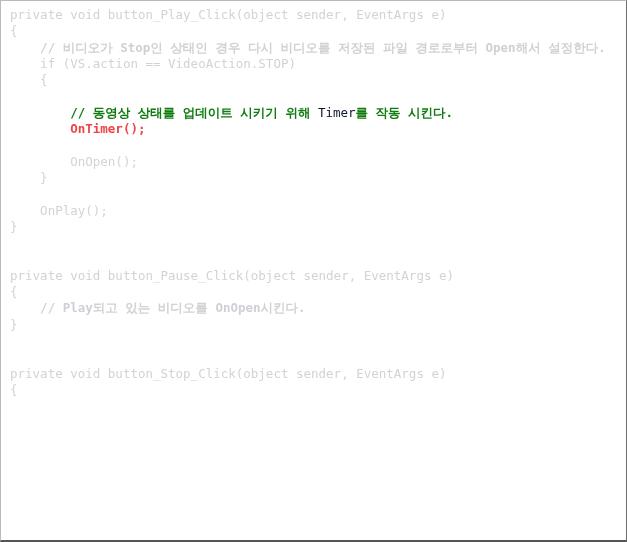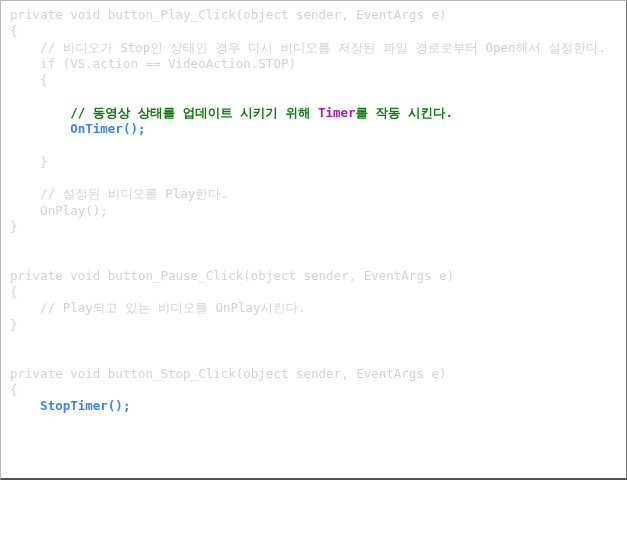--- a/index.html
+++ b/index.html
@@ -9,21 +9,21 @@
   }
   body {
     width: 627px;
     height: 542px;
     font-family: "DejaVu Sans Mono", "Liberation Mono", monospace;
   }
 
   #code-frame {
     box-sizing: border-box;
     width: 627px;
-    height: 480px;
+    height: 542px;
     background: #ffffff;
     border-left: 1px solid #b9b9b9;
     border-top: 1px solid #b9b9b9;
     border-right: 1px solid #6d6d6d;
     border-bottom: 2px solid #555555;
     padding: 6px 0 0 9px;
     overflow: hidden;
   }
 
   .code-line {
@@ -33,40 +33,41 @@
     white-space: pre;
     letter-spacing: 0px;
   }
 
   
   .dim {
     color: #d3d3d5;
   }
   .dim .ko {
     color: #d2d2d2;
+    font-weight: bold;
   }
   .dim .en {
     color: #cfd0d6;
   }
 
   
   .hot {
     color: #1b1b1b;
     font-weight: bold;
   }
   .hot .ko {
     color: #107c10;
     font-weight: bold;
   }
   .hot .en {
-    color: #a21caf;
-    font-weight: bold;
+    color: #0f172a;
+    font-weight: normal;
   }
   .hot .call {
-    color: #3b82f6;
+    color: #ef4444;
     font-weight: bold;
   }
 
   .blank {
     height: 16.3px;
   }
 </style>
 </head>
 <body>
 
@@ -74,32 +75,31 @@
   <div id="code-body">
       <div class="code-line dim"><span class="call">private&nbsp;void&nbsp;button_Play_Click(object&nbsp;sender,&nbsp;EventArgs&nbsp;e)</span></div>
       <div class="code-line dim"><span class="call">{</span></div>
       <div class="code-line dim"><span class="ko">&nbsp;&nbsp;&nbsp;&nbsp;//&nbsp;비디오가&nbsp;<span class="en">Stop</span>인&nbsp;상태인&nbsp;경우&nbsp;다시&nbsp;비디오를&nbsp;저장된&nbsp;파일&nbsp;경로로부터&nbsp;<span class="en">Open</span>해서&nbsp;설정한다.</span></div>
       <div class="code-line dim"><span class="call">&nbsp;&nbsp;&nbsp;&nbsp;if&nbsp;(VS.action&nbsp;==&nbsp;VideoAction.STOP)</span></div>
       <div class="code-line dim"><span class="call">&nbsp;&nbsp;&nbsp;&nbsp;{</span></div>
       <div class="blank"></div>
       <div class="code-line hot"><span class="ko">&nbsp;&nbsp;&nbsp;&nbsp;&nbsp;&nbsp;&nbsp;&nbsp;//&nbsp;동영상&nbsp;상태를&nbsp;업데이트&nbsp;시키기&nbsp;위해&nbsp;<span class="en">Timer</span>를&nbsp;작동&nbsp;시킨다.</span></div>
       <div class="code-line hot"><span class="call">&nbsp;&nbsp;&nbsp;&nbsp;&nbsp;&nbsp;&nbsp;&nbsp;OnTimer();</span></div>
       <div class="blank"></div>
+      <div class="code-line dim"><span class="call">&nbsp;&nbsp;&nbsp;&nbsp;&nbsp;&nbsp;&nbsp;&nbsp;OnOpen();</span></div>
       <div class="code-line dim"><span class="call">&nbsp;&nbsp;&nbsp;&nbsp;}</span></div>
       <div class="blank"></div>
-      <div class="code-line dim"><span class="ko">&nbsp;&nbsp;&nbsp;&nbsp;//&nbsp;설정된&nbsp;비디오를&nbsp;<span class="en">Play</span>한다.</span></div>
       <div class="code-line dim"><span class="call">&nbsp;&nbsp;&nbsp;&nbsp;OnPlay();</span></div>
       <div class="code-line dim"><span class="call">}</span></div>
       <div class="blank"></div>
       <div class="blank"></div>
       <div class="code-line dim"><span class="call">private&nbsp;void&nbsp;button_Pause_Click(object&nbsp;sender,&nbsp;EventArgs&nbsp;e)</span></div>
       <div class="code-line dim"><span class="call">{</span></div>
-      <div class="code-line dim"><span class="ko">&nbsp;&nbsp;&nbsp;&nbsp;//&nbsp;<span class="en">Play</span>되고&nbsp;있는&nbsp;비디오를&nbsp;<span class="en">OnPlay</span>시킨다.</span></div>
+      <div class="code-line dim"><span class="ko">&nbsp;&nbsp;&nbsp;&nbsp;//&nbsp;<span class="en">Play</span>되고&nbsp;있는&nbsp;비디오를&nbsp;<span class="en">OnOpen</span>시킨다.</span></div>
       <div class="code-line dim"><span class="call">}</span></div>
       <div class="blank"></div>
       <div class="blank"></div>
       <div class="code-line dim"><span class="call">private&nbsp;void&nbsp;button_Stop_Click(object&nbsp;sender,&nbsp;EventArgs&nbsp;e)</span></div>
       <div class="code-line dim"><span class="call">{</span></div>
-      <div class="code-line hot"><span class="call">&nbsp;&nbsp;&nbsp;&nbsp;StopTimer();</span></div>
       <div class="blank"></div>
       <div class="blank"></div>
     </div>
 </div>
 
 </body></html>

